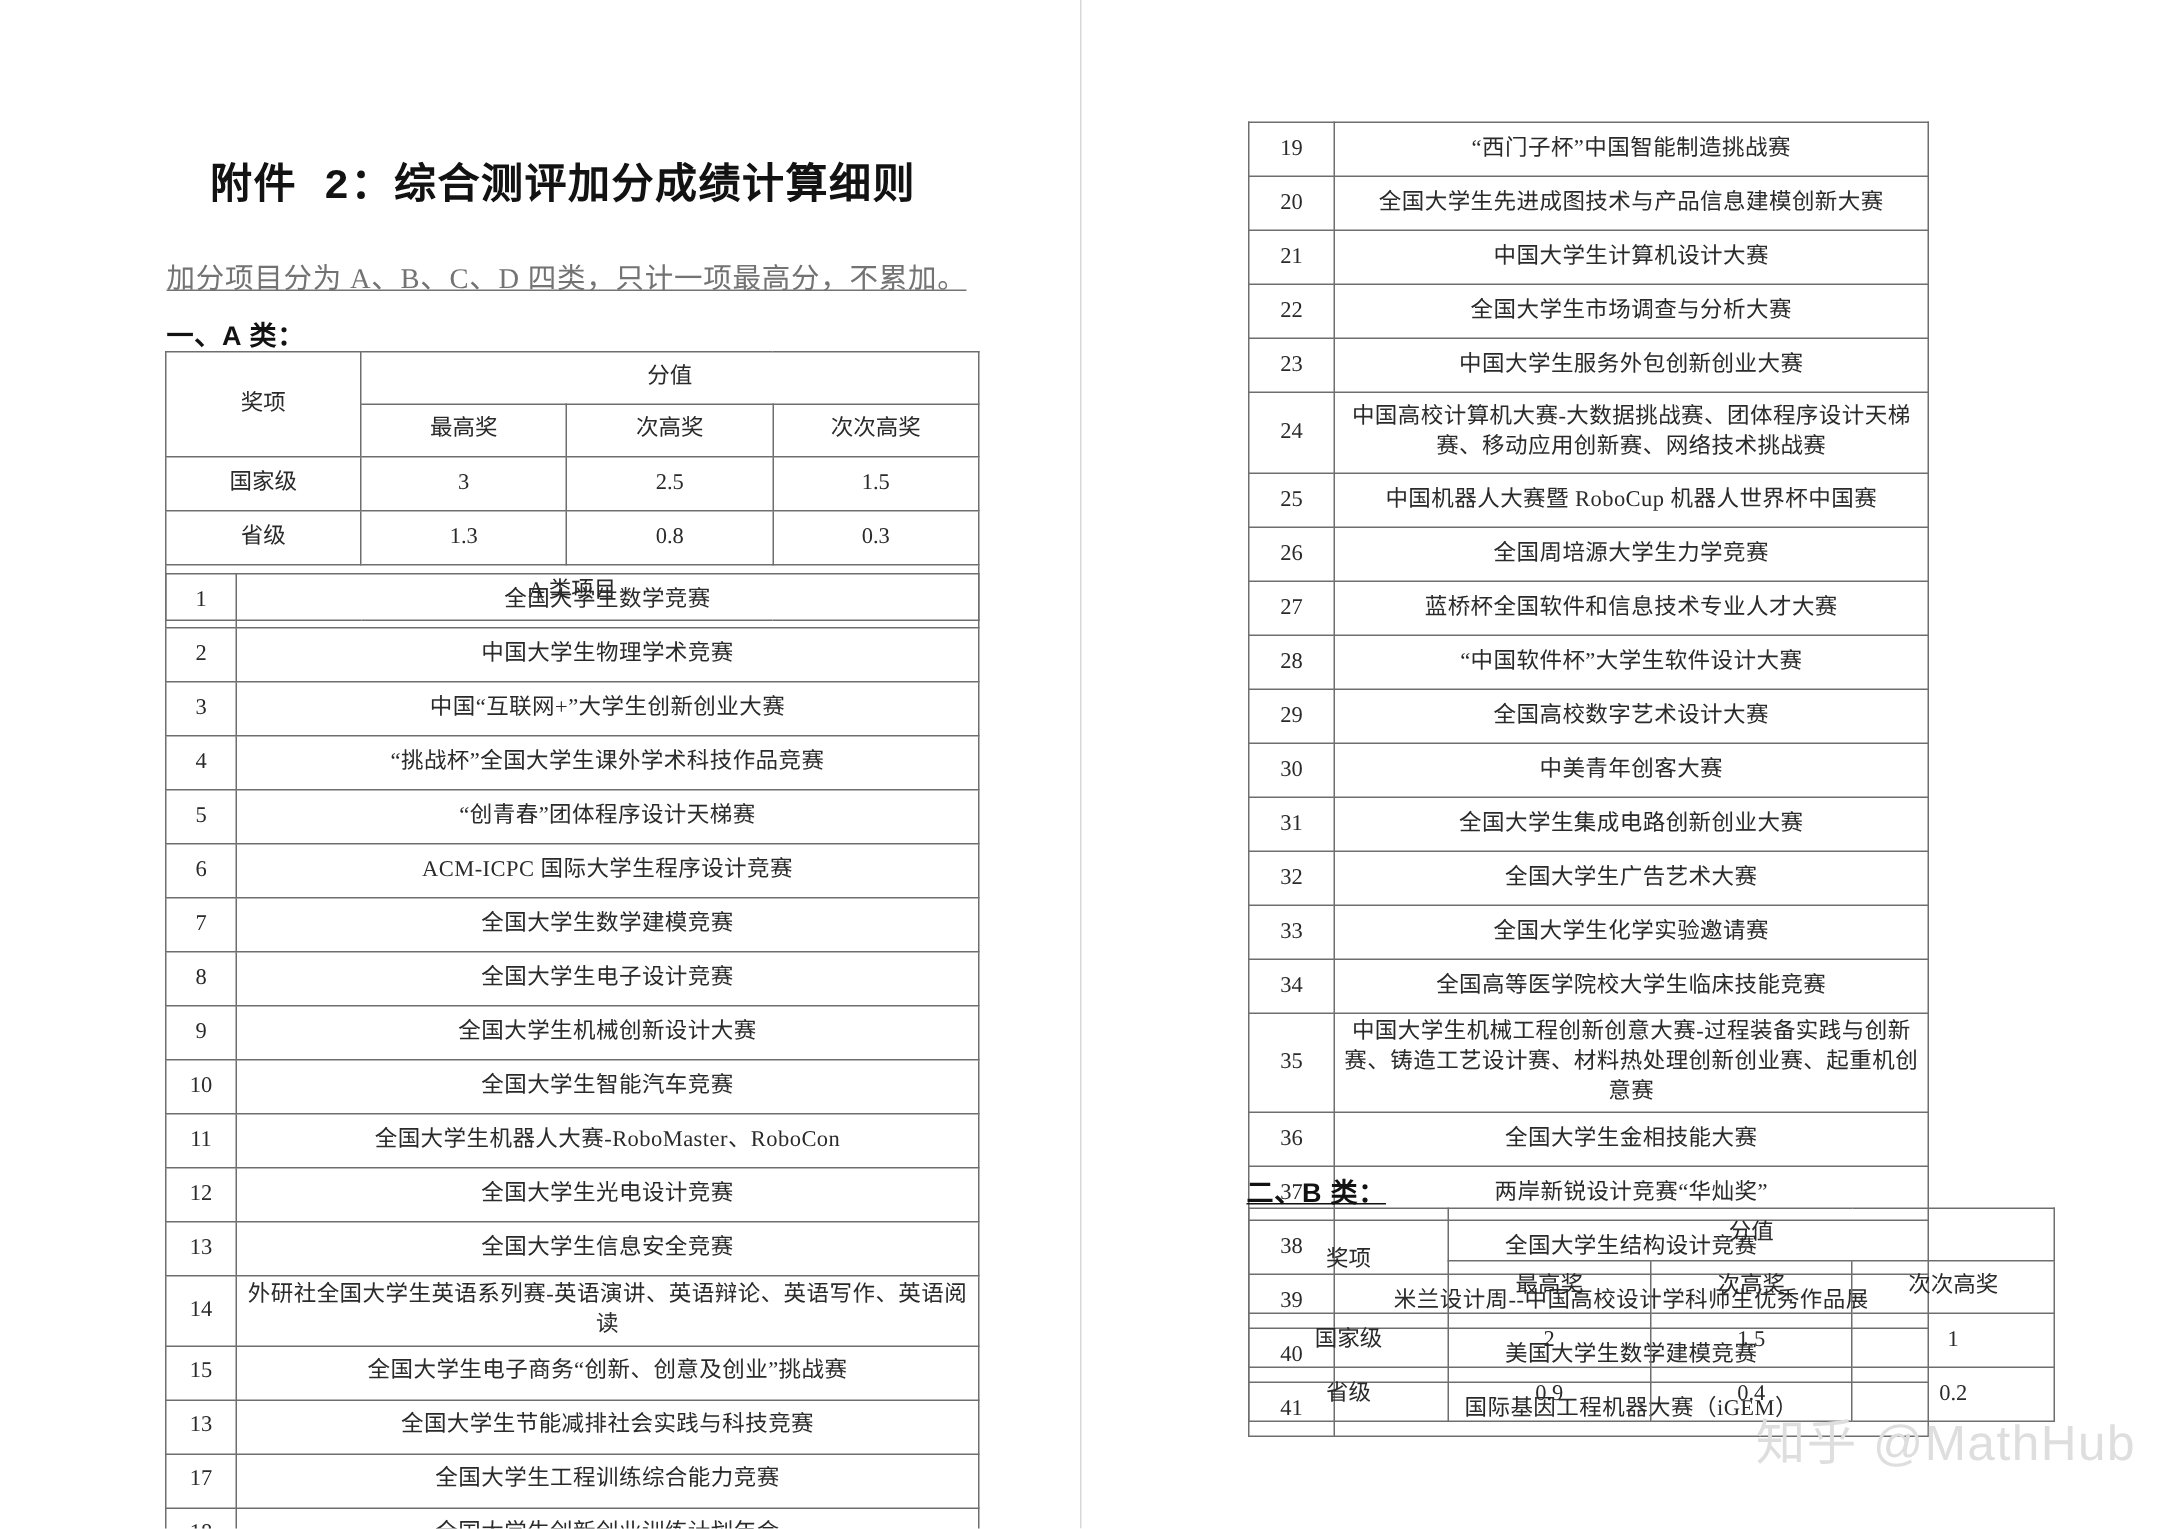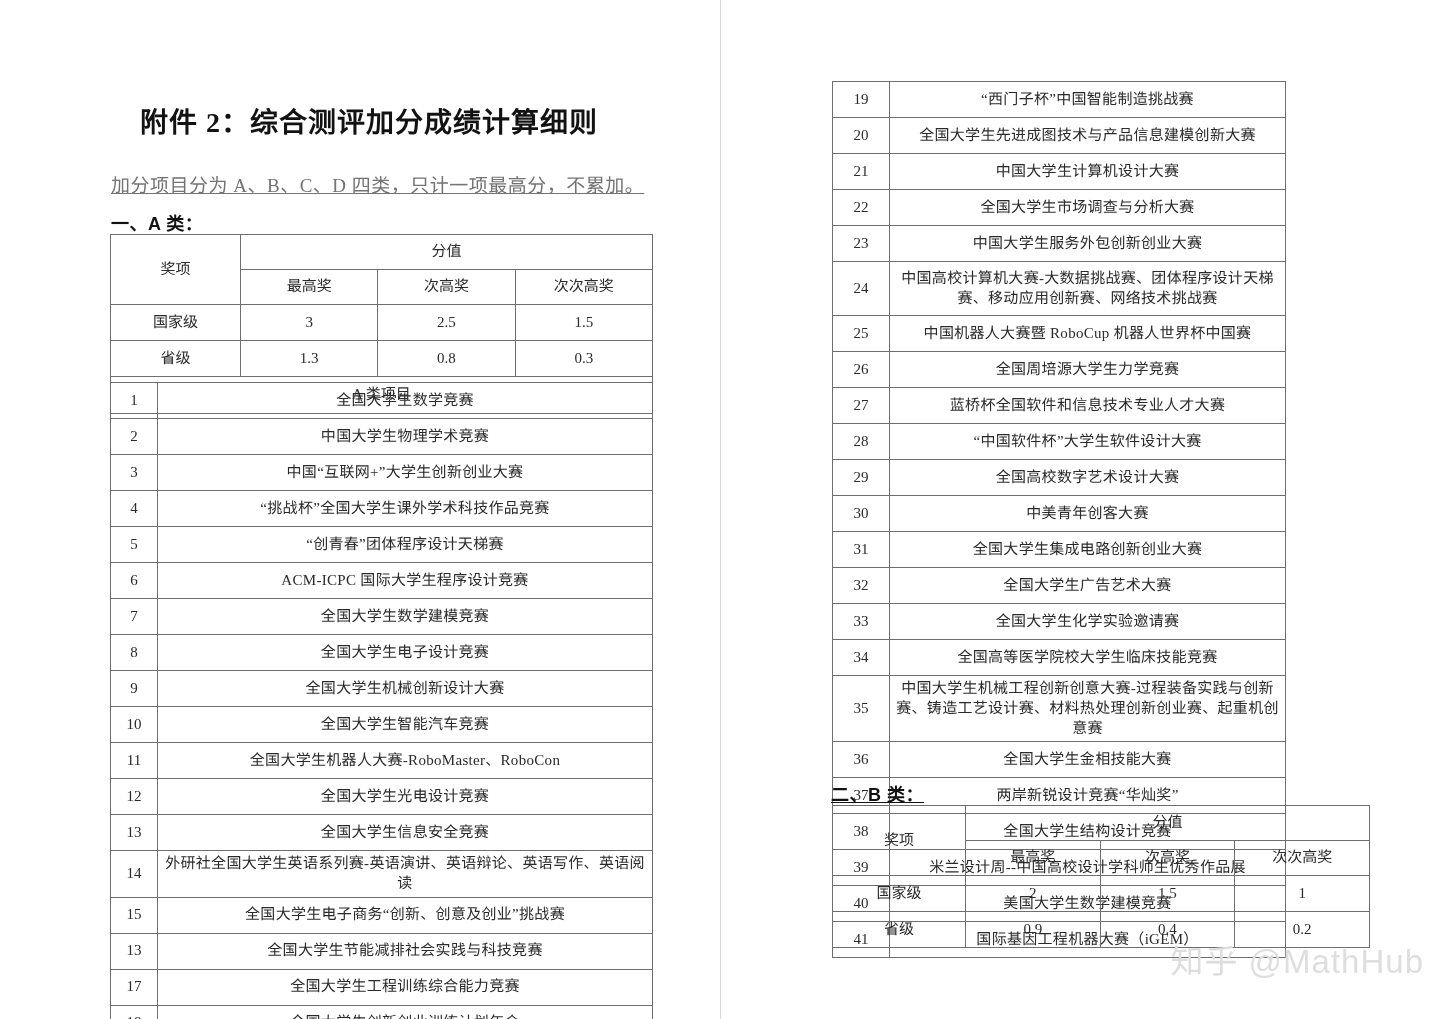--- a/index.html
+++ b/index.html
@@ -36,21 +36,21 @@
   }
 
   
   .doc-title {
     position: absolute;
     left: 140px;
     top: 100px;
     font-size: 28px;
     font-weight: bold;
     letter-spacing: 1px;
-    font-family: Liberation Serif, serif;
+    font-family: Liberation Mono, monospace;
     color: #121212;
     white-space: nowrap;
     text-align: center;
   }
   .intro-para {
     position: absolute;
     left: 111px;
     top: 170px;
     font-size: 19px;
     letter-spacing: 0.5px;

